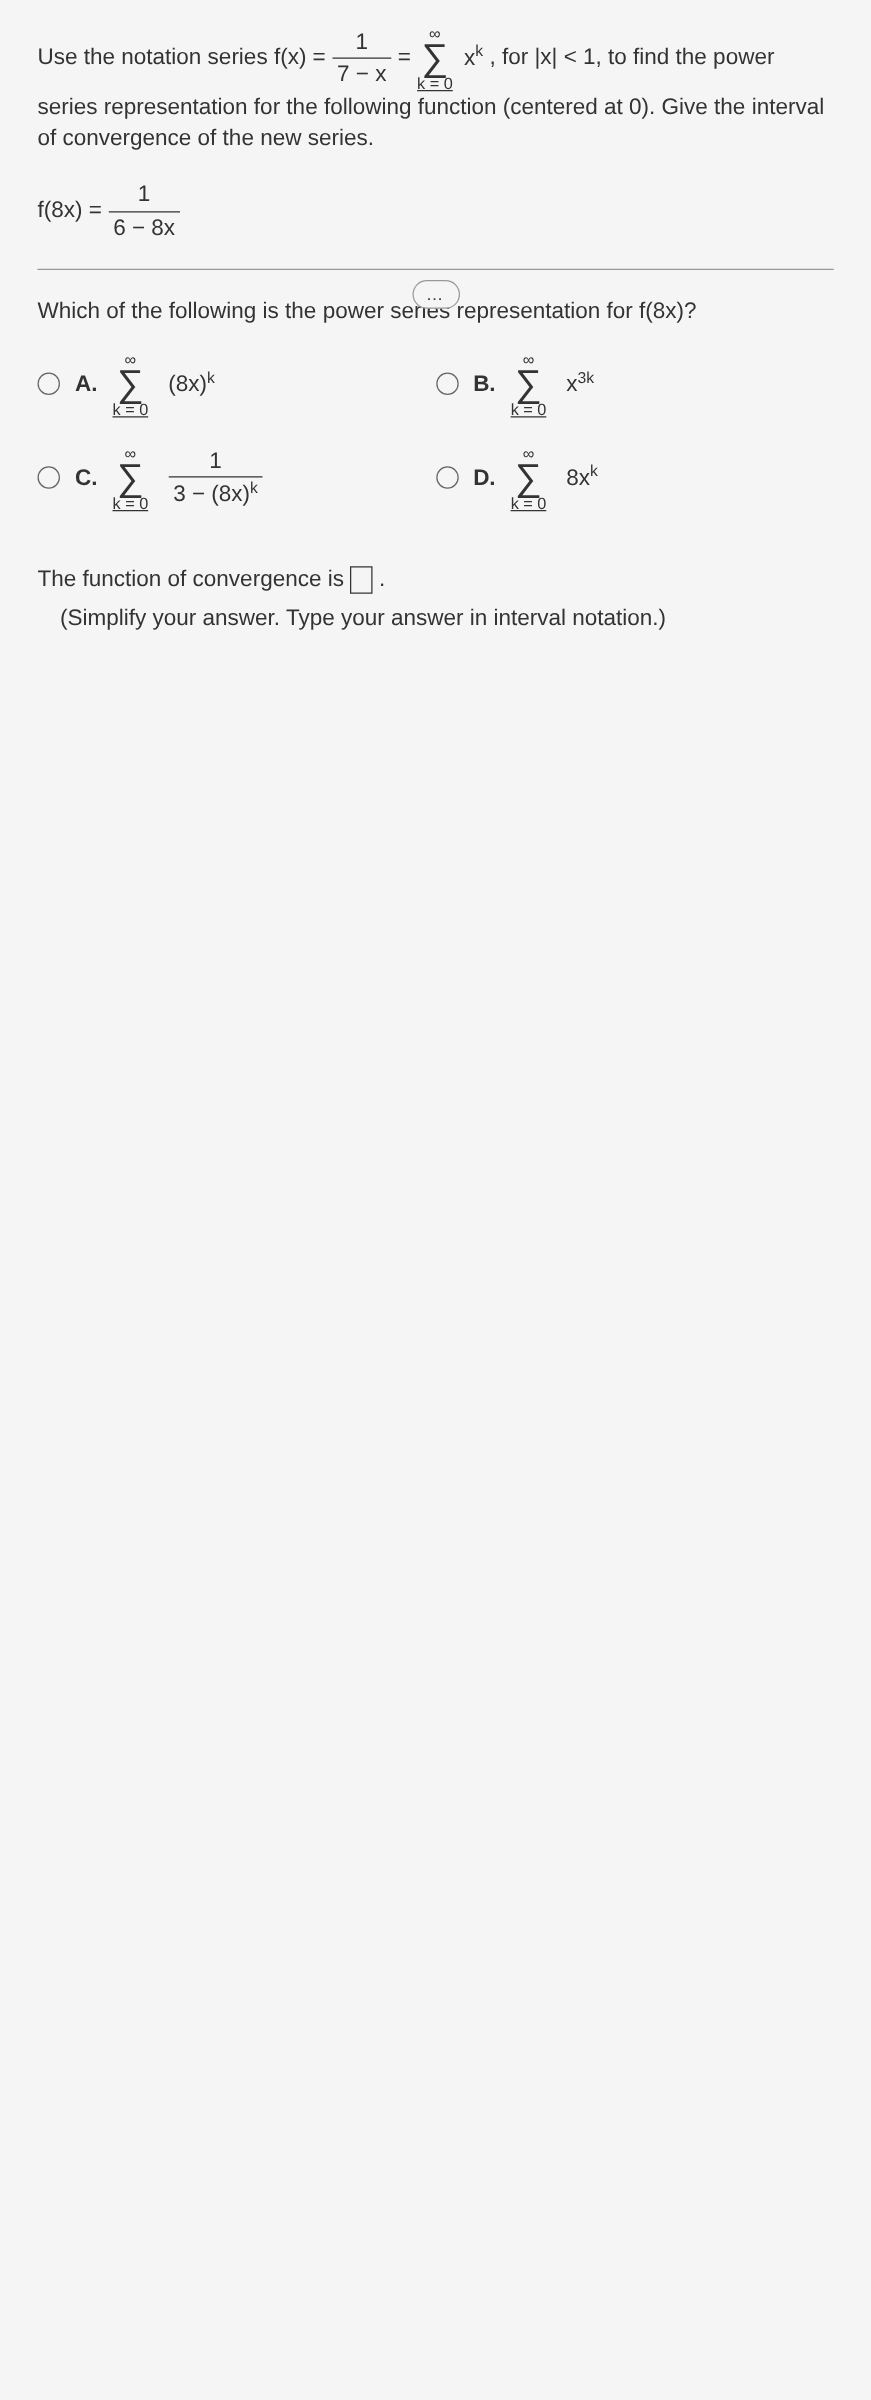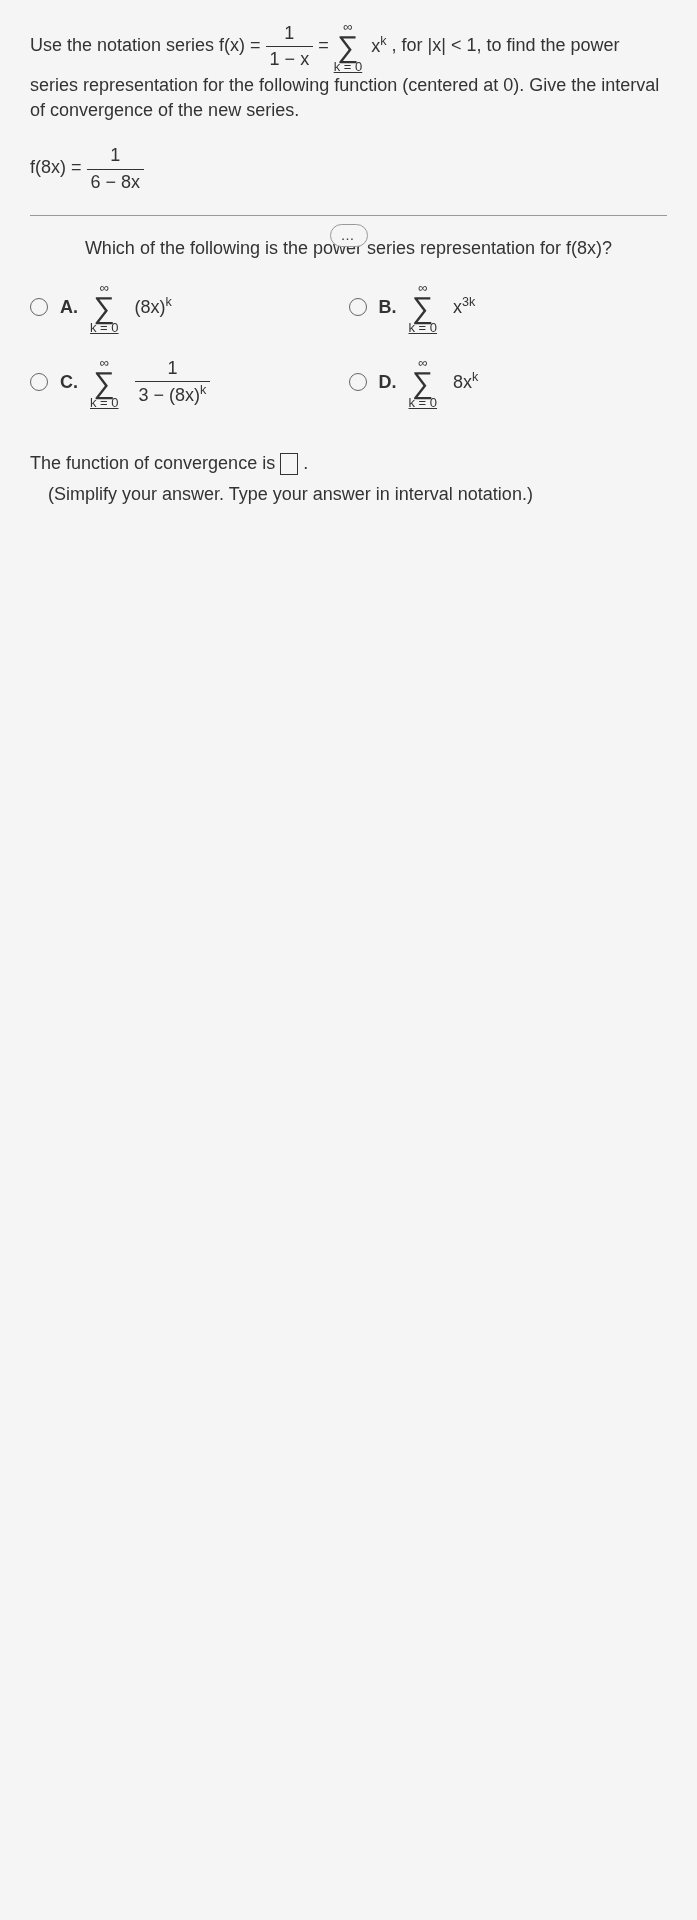--- a/index.html
+++ b/index.html
@@ -25,21 +25,21 @@
   left: 50%;
   top: -12px;
   transform: translateX(-50%);
   background: #f5f5f5;
   border: 1px solid #999;
   border-radius: 12px;
   padding: 1px 10px;
   font-size: 14px;
   letter-spacing: 2px;
 }
-.subq { margin-bottom: 20px; text-align: center; }
+.subq { margin-bottom: 20px; }
 .choices {
   display: flex;
   flex-wrap: wrap;
   margin-bottom: 20px;
 }
 .col {
   width: 50%;
   margin-bottom: 22px;
   display: flex;
   align-items: center;
@@ -81,21 +81,21 @@
 }
 .hint { margin-top: 6px; margin-left: 18px; }
 </style>
 </head>
 <body>
 
 <div class="intro">
   <span>Use the notation series f(x) = </span>
   <span class="frac">
     <span class="num">1</span>
-    <span class="den">1 − x</span>
+    <span class="den">7 − x</span>
   </span>
   <span> = </span>
   <span class="sigma">
     <span class="limt">∞</span>
     <span class="sym">∑</span>
     <span class="limb">k = 0</span>
   </span>
   <span class="term">
     <span>x</span><sup>k</sup>
   </span>

